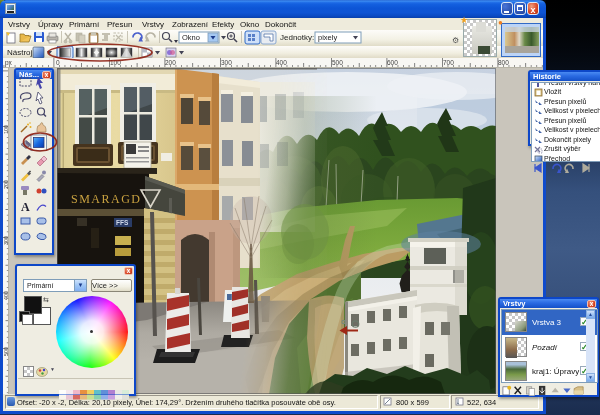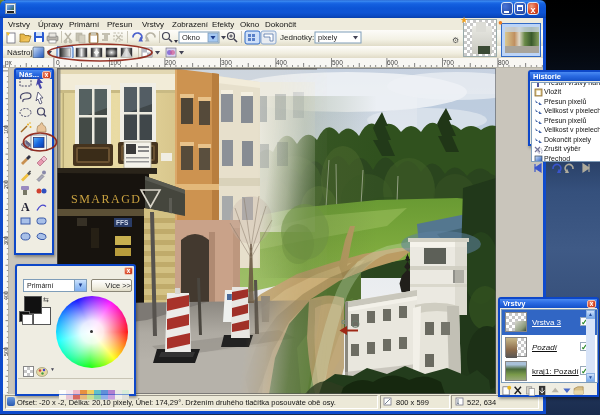--- a/index.html
+++ b/index.html
@@ -49,31 +49,31 @@
 .ptitle{position:absolute;left:0;top:0;right:0;height:9px;
  background:linear-gradient(180deg,#4a8af2 0%,#2a6ae2 45%,#1450c8 100%);
  color:#fff;font-size:7.5px;font-weight:bold;padding-left:3px;line-height:9px;}
 .px{position:absolute;top:1px;right:1px;width:9px;height:8px;border-radius:2px;
  background:radial-gradient(circle at 35% 30%,#f0987a,#d94726 60%,#a82c10);border:1px solid #f0c0b0;box-sizing:border-box;
  color:#fff;font-size:6.5px;font-weight:bold;text-align:center;line-height:6px;}
 .combo{position:absolute;background:#fff;border:1px solid #7f9db9;box-sizing:border-box;font-size:7px;color:#222;}
 .combo i{position:absolute;right:0;top:0;bottom:0;width:11px;font-style:normal;
  background:linear-gradient(180deg,#cde2fc,#9ec5f5 50%,#81aef0);border-left:1px solid #7f9db9;
  color:#1a3a8a;font-size:6px;text-align:center;line-height:11px;}
-.btn3d{position:absolute;background:linear-gradient(180deg,#fefefe,#f2f0e4 60%,#e0dcc8);border:1px solid #8a8677;border-radius:2px;box-sizing:border-box;font-size:7.5px;text-align:right;color:#222;}
+.btn3d{position:absolute;background:linear-gradient(180deg,#fefefe,#f2f0e4 60%,#e0dcc8);border:1px solid #8a8677;border-radius:2px;box-sizing:border-box;font-size:7.5px;text-align:left;color:#222;}
 .chk{position:absolute;width:9px;height:9px;background:#fff;border:1px solid #9ab;box-sizing:border-box;color:#2a8a2a;font-size:8.5px;line-height:8px;font-weight:bold;text-align:center;}
 .checker{background-image:linear-gradient(45deg,#c8c8c8 25%,transparent 25%,transparent 75%,#c8c8c8 75%),linear-gradient(45deg,#c8c8c8 25%,#ffffff 25%,#ffffff 75%,#c8c8c8 75%);background-size:6px 6px;background-position:0 0,3px 3px;background-color:#fff;}
 .hitem{position:absolute;left:1px;width:82px;height:9.5px;font-size:7px;color:#111;white-space:nowrap;}
 .hitem svg{position:absolute;left:1px;top:0.5px;}
 .hitem span{position:absolute;left:11px;top:0.5px;}
 .sbar{position:absolute;width:9px;background:#d8e4f8;}
 .sarr{position:absolute;left:0;width:9px;height:9px;background:linear-gradient(180deg,#cfe0fa,#9cc2f2 55%,#7aaaec);border:1px solid #8ab0e0;box-sizing:border-box;color:#234a9a;font-size:5px;text-align:center;line-height:7px;}
 .lrow{position:absolute;left:0;width:88px;height:24.6px;background:#fff;}
 .lthumb{position:absolute;left:3px;top:2px;width:22px;height:20px;border:1px solid #888;box-sizing:border-box;}
-.ltext{position:absolute;left:30px;top:8px;font-size:8px;color:#111;white-space:nowrap;text-decoration:underline;}
+.ltext{position:absolute;left:30px;top:8px;font-size:8px;color:#111;white-space:nowrap;}
 .wswatch{position:absolute;box-sizing:border-box;border:1px solid #555;}
 </style>
 </head>
 <body>
 <div id="desk">
     <div class="dk"></div>
   </div>
 <div id="corner"></div>
 <div id="wbody"></div>
 <div id="title">
@@ -958,21 +958,21 @@
   </div>
   <div class="lrow" style="top:24.6px;width:96px;">
    <div class="lthumb checker">
           <div style="position:absolute;left:0;top:0;width:11px;height:20px;background:linear-gradient(180deg,#c8b888,#8a6a4a 60%,#555);"></div>
         </div>
    <div class="ltext" style="font-style:italic;">Pozadí</div>
    <div class="chk" style="right:9px;top:7px;">✓</div>
   </div>
   <div class="lrow" style="top:49.2px;width:96px;">
    <div class="lthumb" style="background:linear-gradient(180deg,#a8c0d8 15%,#4a6a3a 40%,#7a9a4a 70%,#98a878);"></div>
-   <div class="ltext">kraj1: Pozadí</div>
+   <div class="ltext">kraj1: Úpravy</div>
    <div class="chk" style="right:9px;top:7px;">✓</div>
   </div>
  </div>
  <div class="sbar" style="right:2px;top:11px;height:72px;">
   <div class="sarr" style="top:0">▲</div>
   <div class="sarr" style="bottom:0;top:auto">▼</div>
  </div>
  <svg style="position:absolute;left:2px;top:86px" width="92" height="11" viewBox="0 0 102 12.2">
   <g>
    <rect x="1" y="2" width="7" height="9" fill="#fff" stroke="#667" stroke-width=".8"></rect>

